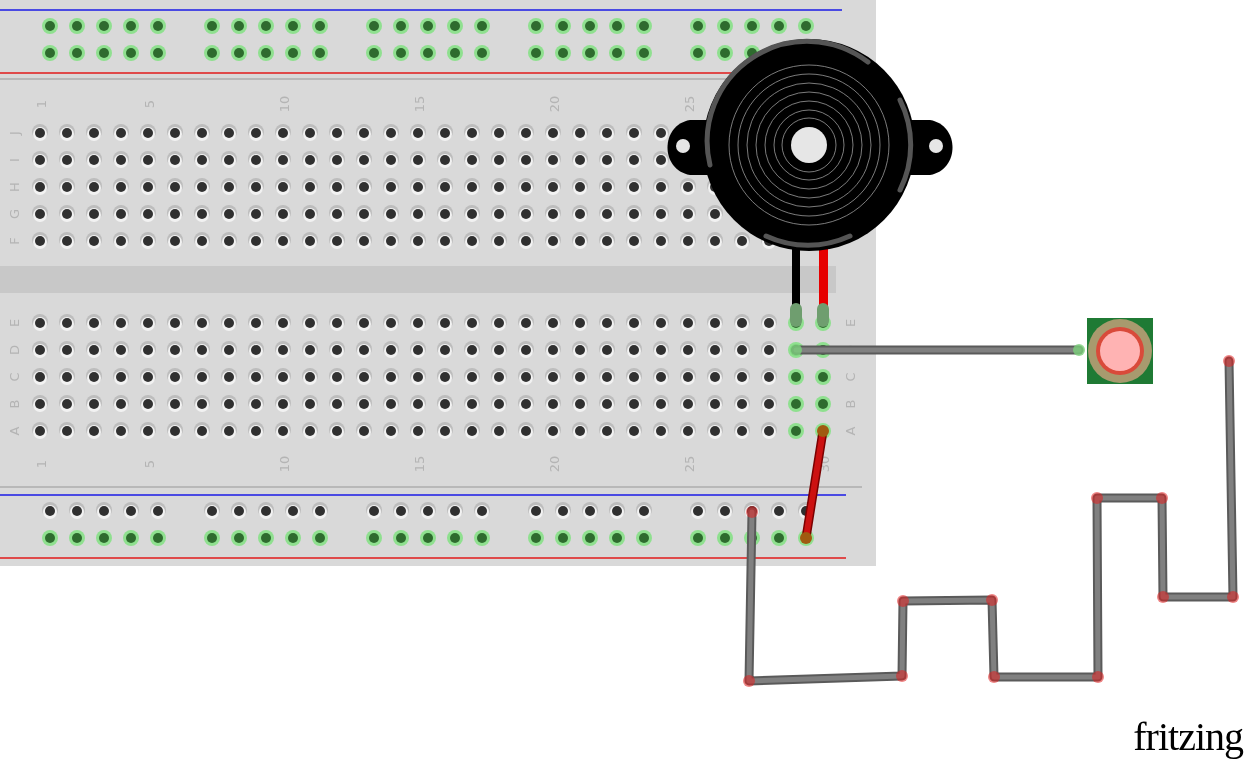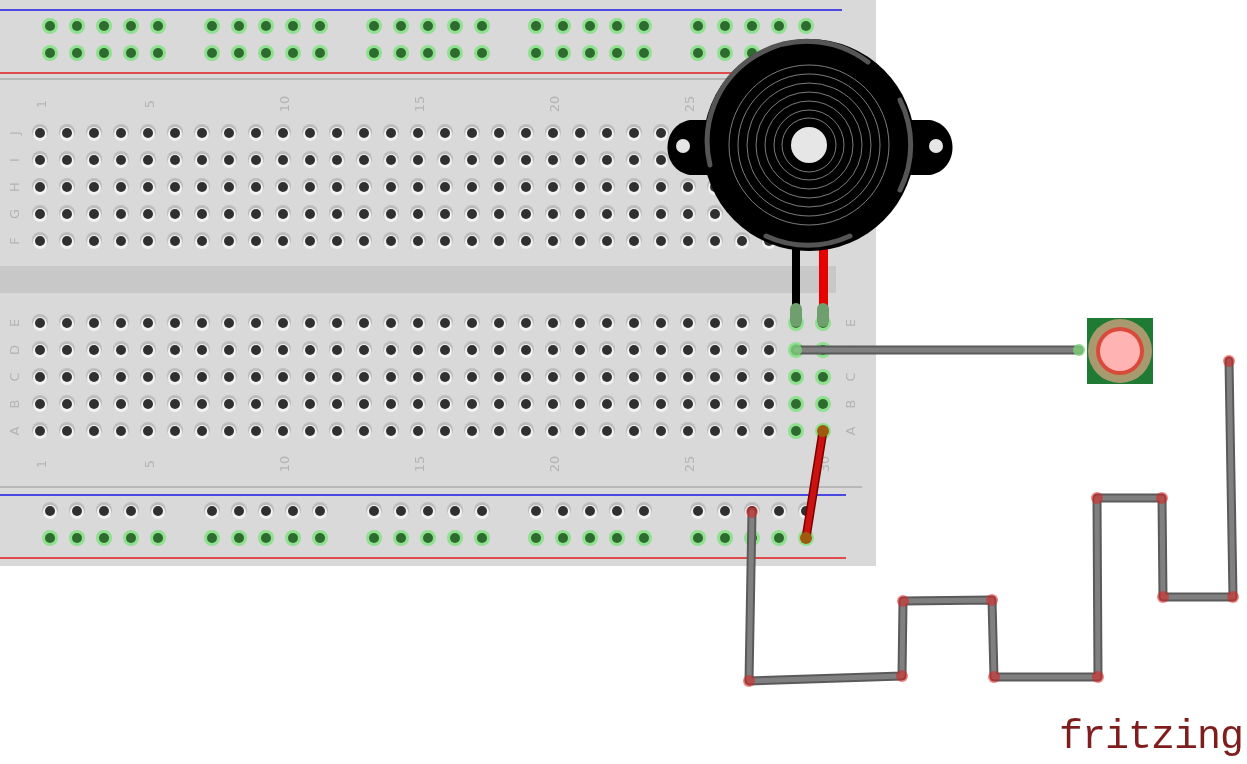--- a/index.html
+++ b/index.html
@@ -1,19 +1,19 @@
 <!DOCTYPE html>
 <html><head>
 <meta charset="utf-8">
 <style>
   html,body{margin:0;padding:0;background:#ffffff;}
   body{width:1247px;height:764px;overflow:hidden;position:relative;font-family:"DejaVu Sans",sans-serif;}
   #canvas{position:absolute;left:0;top:0;}
   .lbl{font-family:"DejaVu Sans",sans-serif;font-size:13px;fill:#b4b4b4;}
-  .brand{position:absolute;right:4px;bottom:4px;font-family:Liberation Mono, monospace;font-size:40px;color:#7f1d1d;letter-spacing:-1px;}
+  .brand{position:absolute;right:4px;bottom:4px;font-family:Liberation Serif, serif;font-size:40px;color:#000000;letter-spacing:-1px;}
 </style>
 </head>
 <body>
 
 <svg id="canvas" width="1247" height="764" xmlns="http://www.w3.org/2000/svg">
   <g id="board-layer">
       <rect x="0" y="0" width="876" height="566" fill="#d9d9d9"></rect>
       <rect x="0" y="266" width="836" height="27" fill="#c8c8c8"></rect>
       <line x1="0" y1="79" x2="876" y2="79" stroke="#b8b8b8" stroke-width="2"></line>
       <line x1="0" y1="487" x2="862" y2="487" stroke="#b8b8b8" stroke-width="2"></line>

